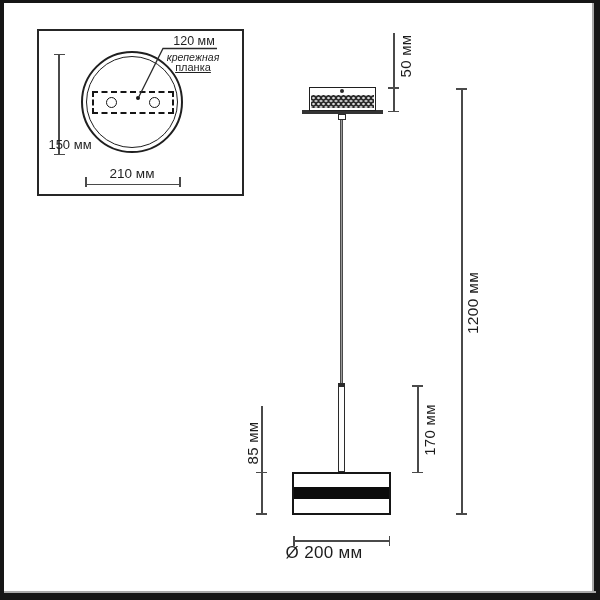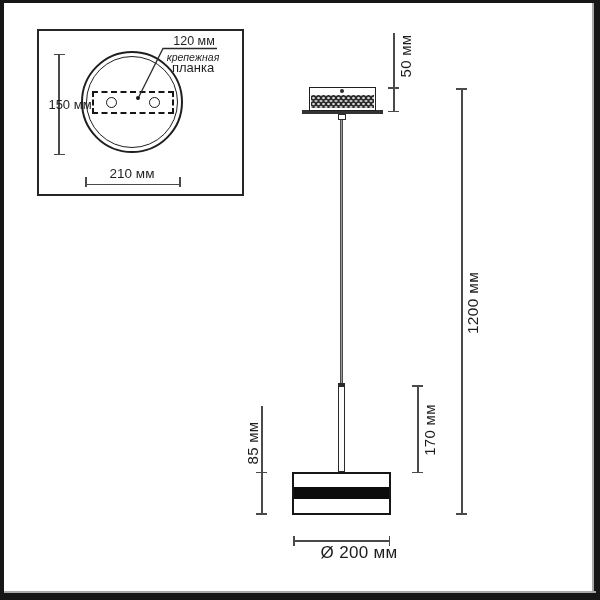--- a/index.html
+++ b/index.html
@@ -14,21 +14,21 @@
   
   .vline{position:absolute;width:1.5px;background:#4a4a4a;}
   .hline{position:absolute;height:1.5px;background:#4a4a4a;}
   .tick-h{position:absolute;width:11px;height:1.5px;background:#4a4a4a;}
   .tick-v{position:absolute;width:1.5px;height:10px;background:#4a4a4a;}
   .dim-label{
     position:absolute;white-space:nowrap;color:#1c1c1c;
     transform:translate(-50%,-50%);font-size:15px;letter-spacing:0.3px;
   }
   .rot-ccw{transform:translate(-50%,-50%) rotate(-90deg);}
-  .rot-cw{transform:translate(-50%,-50%) rotate(90deg);}
+  .rot-cw{transform:translate(-50%,-50%) rotate(90deg);margin-top:40px;}
   
   .inset{
     position:absolute;left:37px;top:29px;width:203px;height:163px;
     border:2px solid #262626;background:#ffffff;
   }
   .circle{position:absolute;border-radius:50%;border:2.5px solid #1f1f1f;box-sizing:border-box;}
   .circle.inner{border-width:1.5px;}
   .dashed-rect{
     position:absolute;border:2px dashed #161616;box-sizing:border-box;
   }
@@ -83,21 +83,21 @@
     <div class="hole" style="left:67.2px;top:65.5px;"></div>
     <div class="hole" style="left:109.5px;top:65.5px;"></div>
     <div class="dot" style="left:97.3px;top:65px;"></div>
 
     <svg class="abs" style="left:0;top:0;" width="203" height="163" viewBox="0 0 203 163">
       <polyline points="99.5,66.5 124,17.5 178,17.5" fill="none" stroke="#2a2a2a" stroke-width="1.3"></polyline>
     </svg>
 
     <div class="inset-label" style="left:155px;top:10px;font-size:12.5px;">120 мм</div>
     <div class="inset-label" style="left:154px;top:26px;font-size:10.5px;font-style:italic;">крепежная</div>
-    <div class="inset-label" style="left:154px;top:36px;font-size:13px;">планка</div>
+    <div class="inset-label" style="left:154px;top:36px;font-size:11px;text-decoration:underline;">планка</div>
 
     <div class="vline" style="left:19.3px;top:22.7px;height:101.5px;"></div>
     <div class="tick-h" style="left:14.5px;top:22.7px;"></div>
     <div class="tick-h" style="left:14.5px;top:122.7px;"></div>
     <div class="inset-label rot-cw" style="left:31px;top:73px;font-size:13px;">150 мм</div>
 
     <div class="hline" style="left:46px;top:152.7px;width:95px;"></div>
     <div class="tick-v" style="left:46px;top:146px;"></div>
     <div class="tick-v" style="left:140px;top:146px;"></div>
     <div class="inset-label" style="left:93px;top:142px;font-size:13.5px;">210 мм</div>
@@ -132,21 +132,21 @@
   <div class="dim-label rot-ccw" style="left:429px;top:430px;">170 мм</div>
 
   <div class="vline" style="left:261.3px;top:406px;height:108.5px;"></div>
   <div class="tick-h" style="left:256px;top:471.5px;"></div>
   <div class="tick-h" style="left:256px;top:513px;"></div>
   <div class="dim-label rot-ccw" style="left:252px;top:443px;">85 мм</div>
 
   <div class="hline" style="left:293.3px;top:540px;width:96.7px;"></div>
   <div class="tick-v" style="left:293.3px;top:535.5px;"></div>
   <div class="tick-v" style="left:388.5px;top:535.5px;"></div>
-  <div class="dim-label" style="left:359px;top:553px;font-size:17px;">Ø 200 мм</div>
+  <div class="dim-label" style="left:324px;top:553px;font-size:17px;">Ø 200 мм</div>
 
   <div class="frame-bar" style="left:0;top:0;width:600px;height:3px;"></div>
   <div class="frame-bar" style="left:0;top:0;width:4px;height:600px;"></div>
   <div class="frame-gray" style="left:592px;top:3px;width:2px;height:594px;"></div>
   <div class="frame-bar" style="left:594px;top:0;width:6px;height:600px;"></div>
   <div class="frame-gray" style="left:4px;top:590.5px;width:592px;height:2.5px;"></div>
   <div class="frame-bar" style="left:0;top:593px;width:600px;height:7px;"></div>
 
 </div>
 

